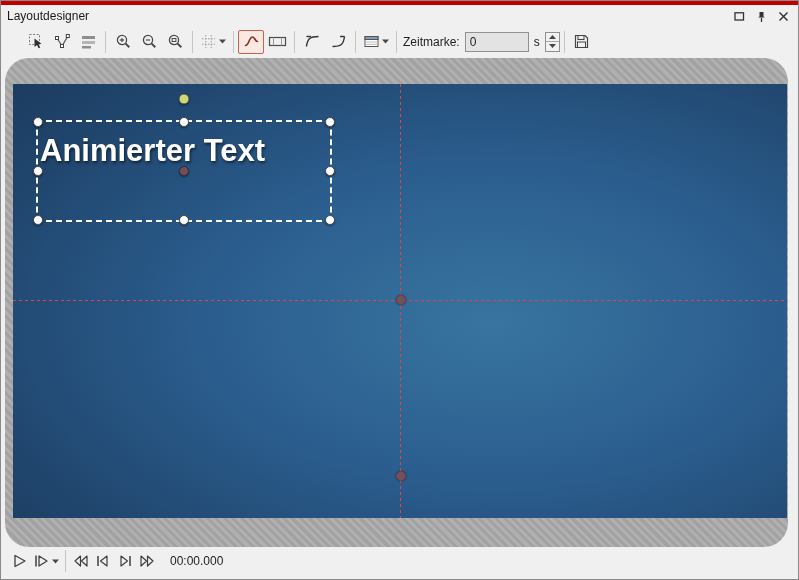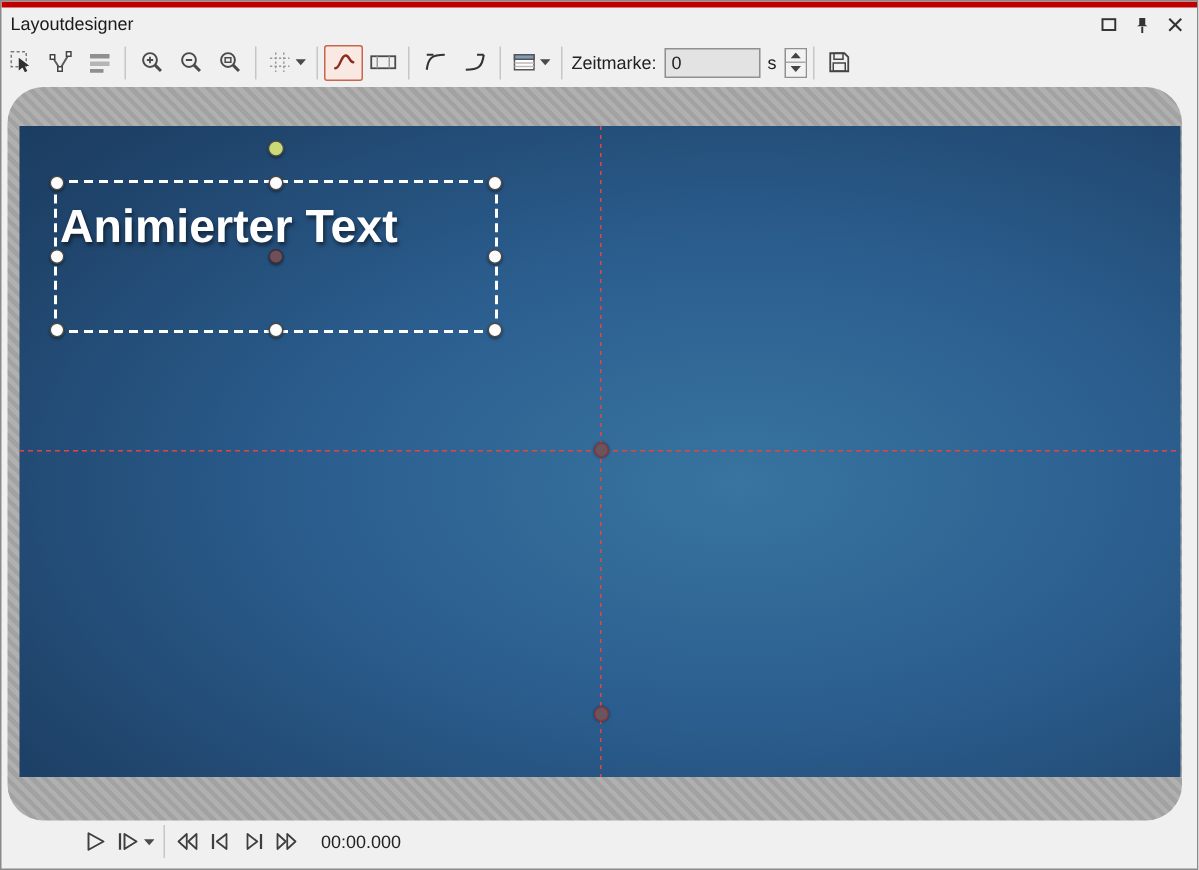--- a/index.html
+++ b/index.html
@@ -9,21 +9,21 @@
   .redstrip { height:4px; background:#c00000; }
 
   
   .titlebar { height:20px; display:flex; align-items:flex-start; padding:4px 6px; }
   .title { font-size:12px; color:#1a1a1a; }
   .titlebar .spacer { flex:1; }
   .tb-btn { width:18px; height:15px; display:flex; align-items:center; justify-content:center;
             margin-left:4px; background:transparent; border:none; cursor:default; }
 
   
-  .toolbar { height:33px; display:flex; align-items:center; padding:0 0; }
+  .toolbar { height:33px; display:flex; align-items:center; padding:0 22px; }
   .tbtn { min-width:26px; height:24px; display:flex; align-items:center; justify-content:center;
           gap:2px; border:1px solid transparent; border-radius:2px; background:transparent; padding:0 2px; }
   .tbtn.active { border-color:#c9654a; background:#f9e9e2; }
   .sep { width:1px; height:22px; background:#c6c6c6; margin:0 4px; flex:none; }
   .zlabel { font-size:12px; color:#222; margin:0 5px 0 2px; white-space:nowrap; }
   .zinput { width:64px; height:20px; border:1px solid #909090; background:#e3e3e3;
             font-size:12px; padding:0 4px; font-family:inherit; color:#222; }
   .unit { font-size:12px; color:#222; margin:0 5px; }
   .spinner { display:flex; flex-direction:column; width:15px; height:20px; border:1px solid #909090; background:#f2f2f2; }
   .spin-btn { flex:1; display:flex; align-items:center; justify-content:center;
@@ -51,21 +51,21 @@
             box-shadow:0 1px 2px rgba(0,0,0,.45); }
   .rot-handle { position:absolute; left:171px; top:15px; width:11px; height:11px; border-radius:50%;
             background:#ccd977; border:1px solid #4a4a4a; transform:translate(-50%,-50%);
             box-shadow:0 1px 2px rgba(0,0,0,.45); }
   .center-dot { background:#6e4f5a; border-color:#3c2f35; }
 
   .slide-text { position:absolute; left:27px; top:49px; font-size:31px; font-weight:bold;
                 color:#ffffff; text-shadow:1px 2px 3px rgba(0,0,0,.55); white-space:nowrap; }
 
   
-  .playbar { height:28px; display:flex; align-items:center; padding:0 8px;margin-left:44px; }
+  .playbar { height:28px; display:flex; align-items:center; padding:0 8px; }
   .pbtn { min-width:22px; height:20px; display:flex; align-items:center; justify-content:center;
           gap:1px; background:transparent; border:none; padding:0 2px; }
   .time { font-size:12px; color:#222; margin-left:12px; }
   .bottomstrip { height:4px; }
   svg { display:block; }
 </style>
 </head>
 <body>
 
 <div class="window">

